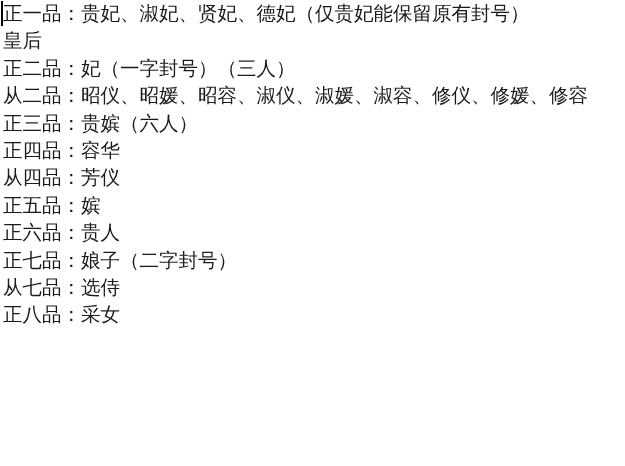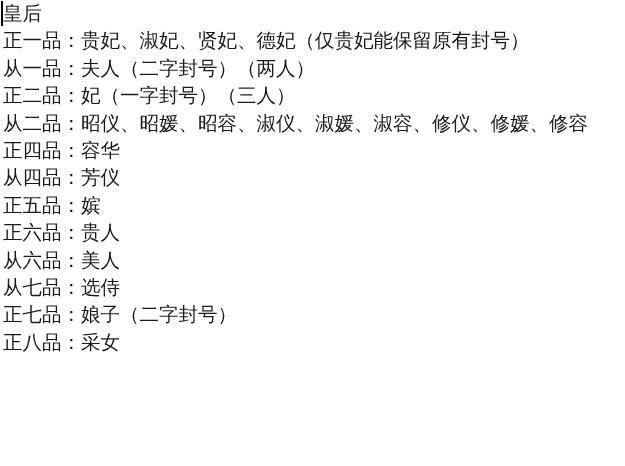--- a/index.html
+++ b/index.html
@@ -35,26 +35,25 @@
     width: 2px;
     height: 25px;
     background: #000000;
   }
 </style>
 </head>
 <body>
 
 <div class="doc">
   <span class="caret"></span>
+  <div class="line">正一品：贵妃、淑妃、贤妃、德妃（仅贵妃能保留原有封号）</div>
   <div class="line">皇后</div>
-  <div class="line">正一品：贵妃、淑妃、贤妃、德妃（仅贵妃能保留原有封号）</div>
-  <div class="line">从一品：夫人（二字封号）（两人）</div>
   <div class="line">正二品：妃（一字封号）（三人）</div>
   <div class="line">从二品：昭仪、昭媛、昭容、淑仪、淑媛、淑容、修仪、修媛、修容</div>
+  <div class="line">正三品：贵嫔（六人）</div>
   <div class="line">正四品：容华</div>
   <div class="line">从四品：芳仪</div>
   <div class="line">正五品：嫔</div>
   <div class="line">正六品：贵人</div>
-  <div class="line">从六品：美人</div>
+  <div class="line">正七品：娘子（二字封号）</div>
   <div class="line">从七品：选侍</div>
-  <div class="line">正七品：娘子（二字封号）</div>
   <div class="line">正八品：采女</div>
 </div>
 
 </body></html>

